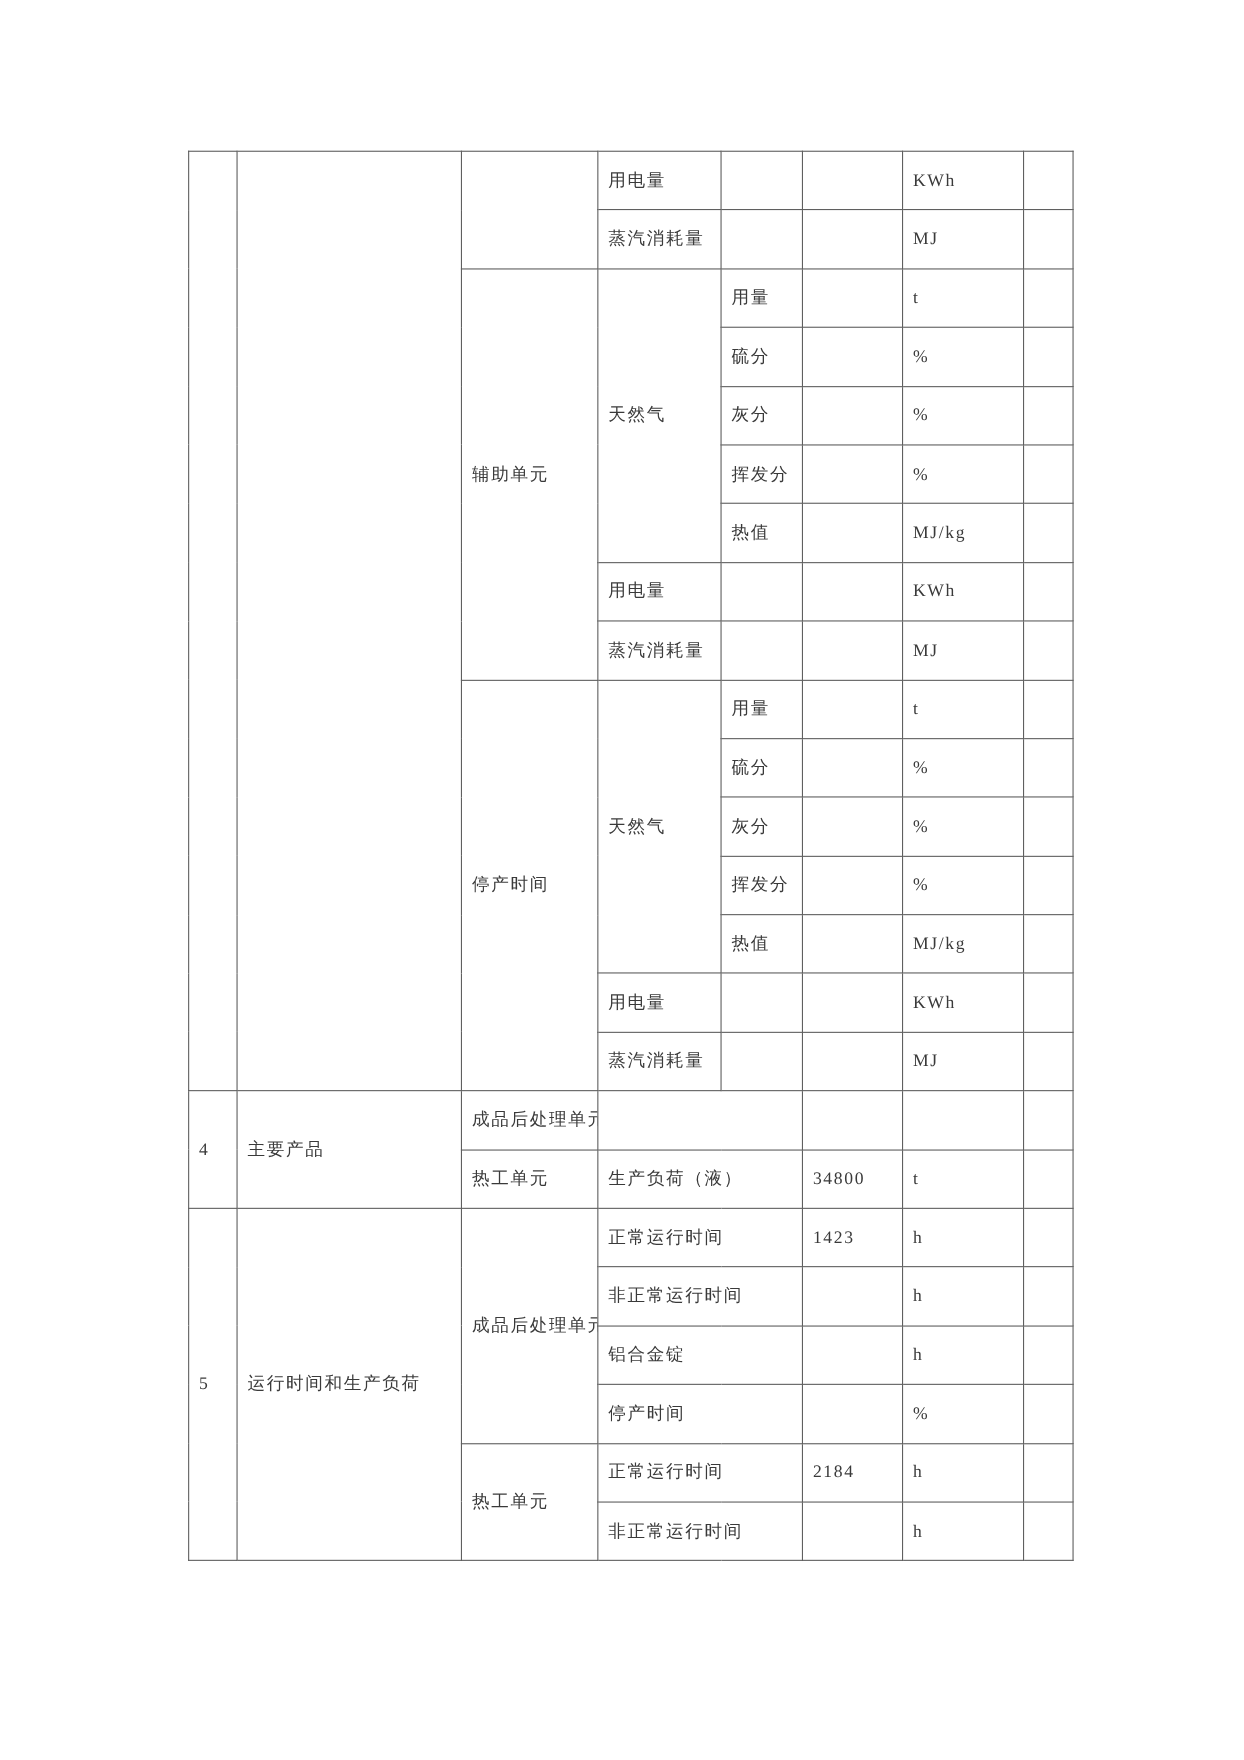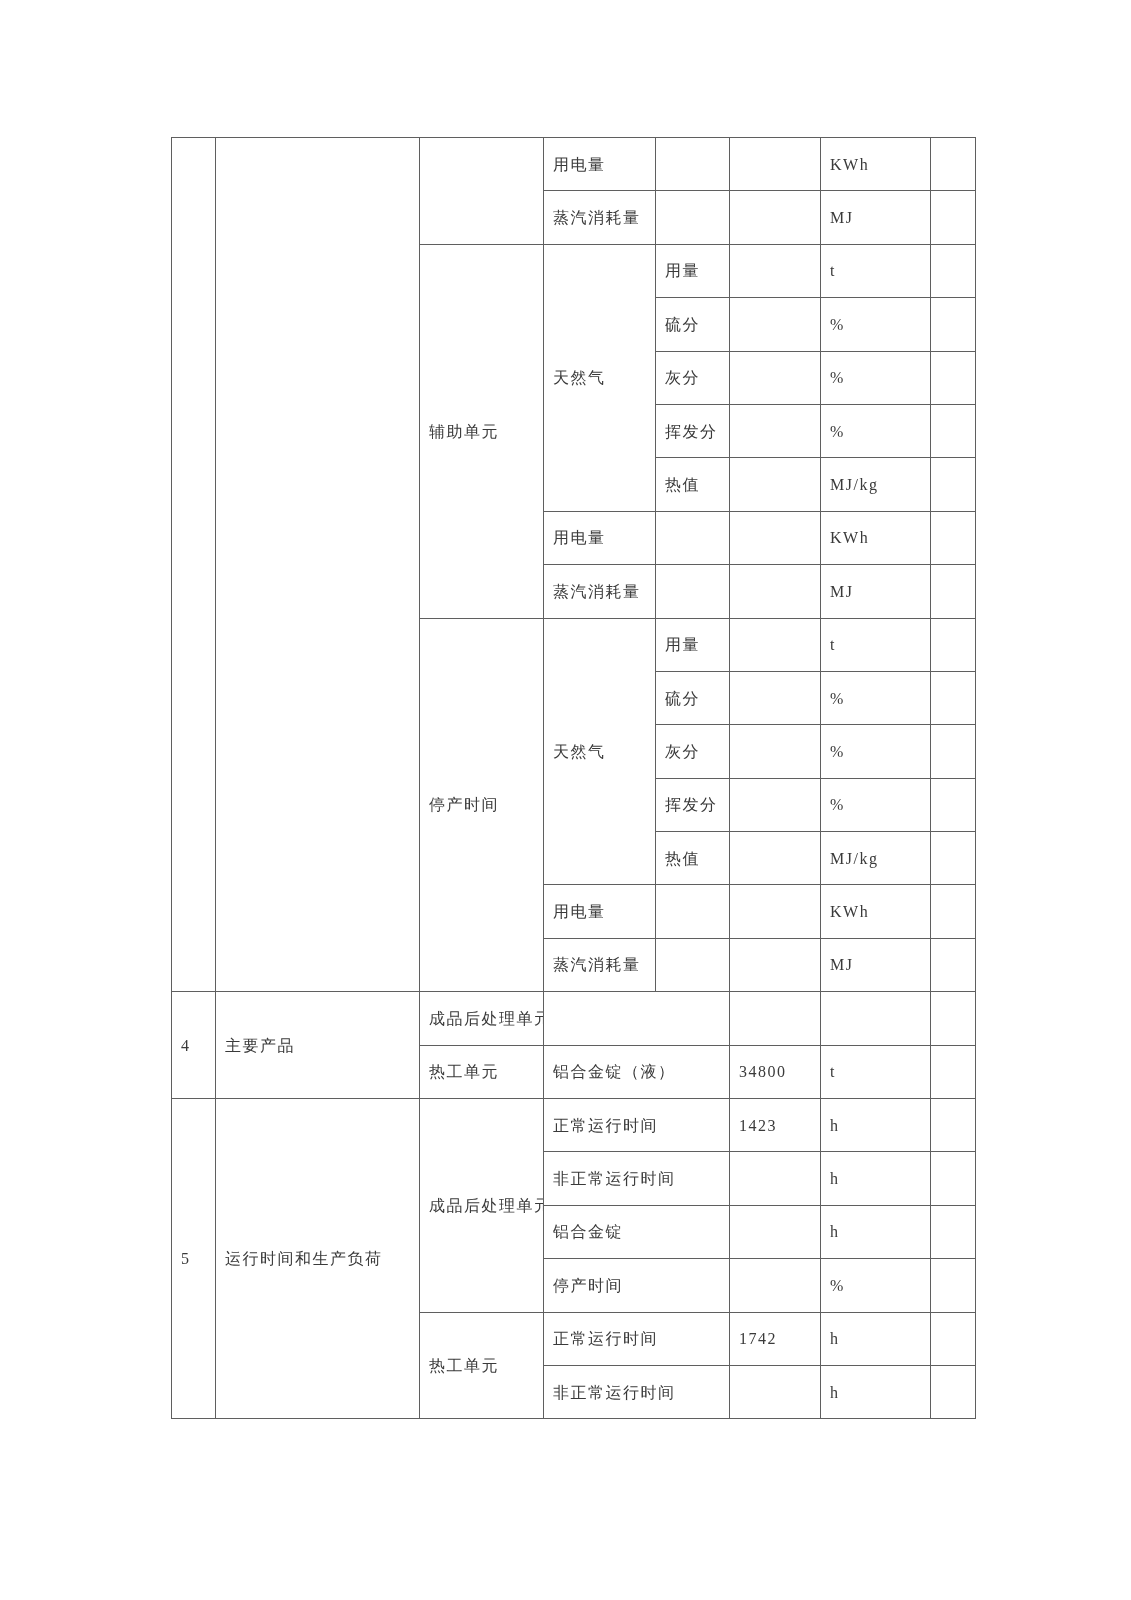--- a/index.html
+++ b/index.html
@@ -166,21 +166,21 @@
       <td rowspan="2" class="num">4</td>
       <td rowspan="2">主要产品</td>
       <td>成品后处理单元</td>
       <td colspan="2"></td>
       <td></td>
       <td class="latin"></td>
       <td></td>
     </tr>
     <tr>
       <td>热工单元</td>
-      <td colspan="2">铝合金锭（液）</td>
+      <td colspan="2">生产负荷（液）</td>
       <td class="latin">34800</td>
       <td class="latin">t</td>
       <td></td>
     </tr>
 
     <tr>
       <td rowspan="6" class="num">5</td>
       <td rowspan="6">运行时间和生产负荷</td>
       <td rowspan="4">成品后处理单元</td>
       <td colspan="2">正常运行时间</td>
@@ -202,21 +202,21 @@
     </tr>
     <tr>
       <td colspan="2">停产时间</td>
       <td></td>
       <td class="latin">%</td>
       <td></td>
     </tr>
     <tr>
       <td rowspan="2">热工单元</td>
       <td colspan="2">正常运行时间</td>
-      <td class="latin">1742</td>
+      <td class="latin">2184</td>
       <td class="latin">h</td>
       <td></td>
     </tr>
     <tr>
       <td colspan="2">非正常运行时间</td>
       <td></td>
       <td class="latin">h</td>
       <td></td>
     </tr>
   </tbody>

